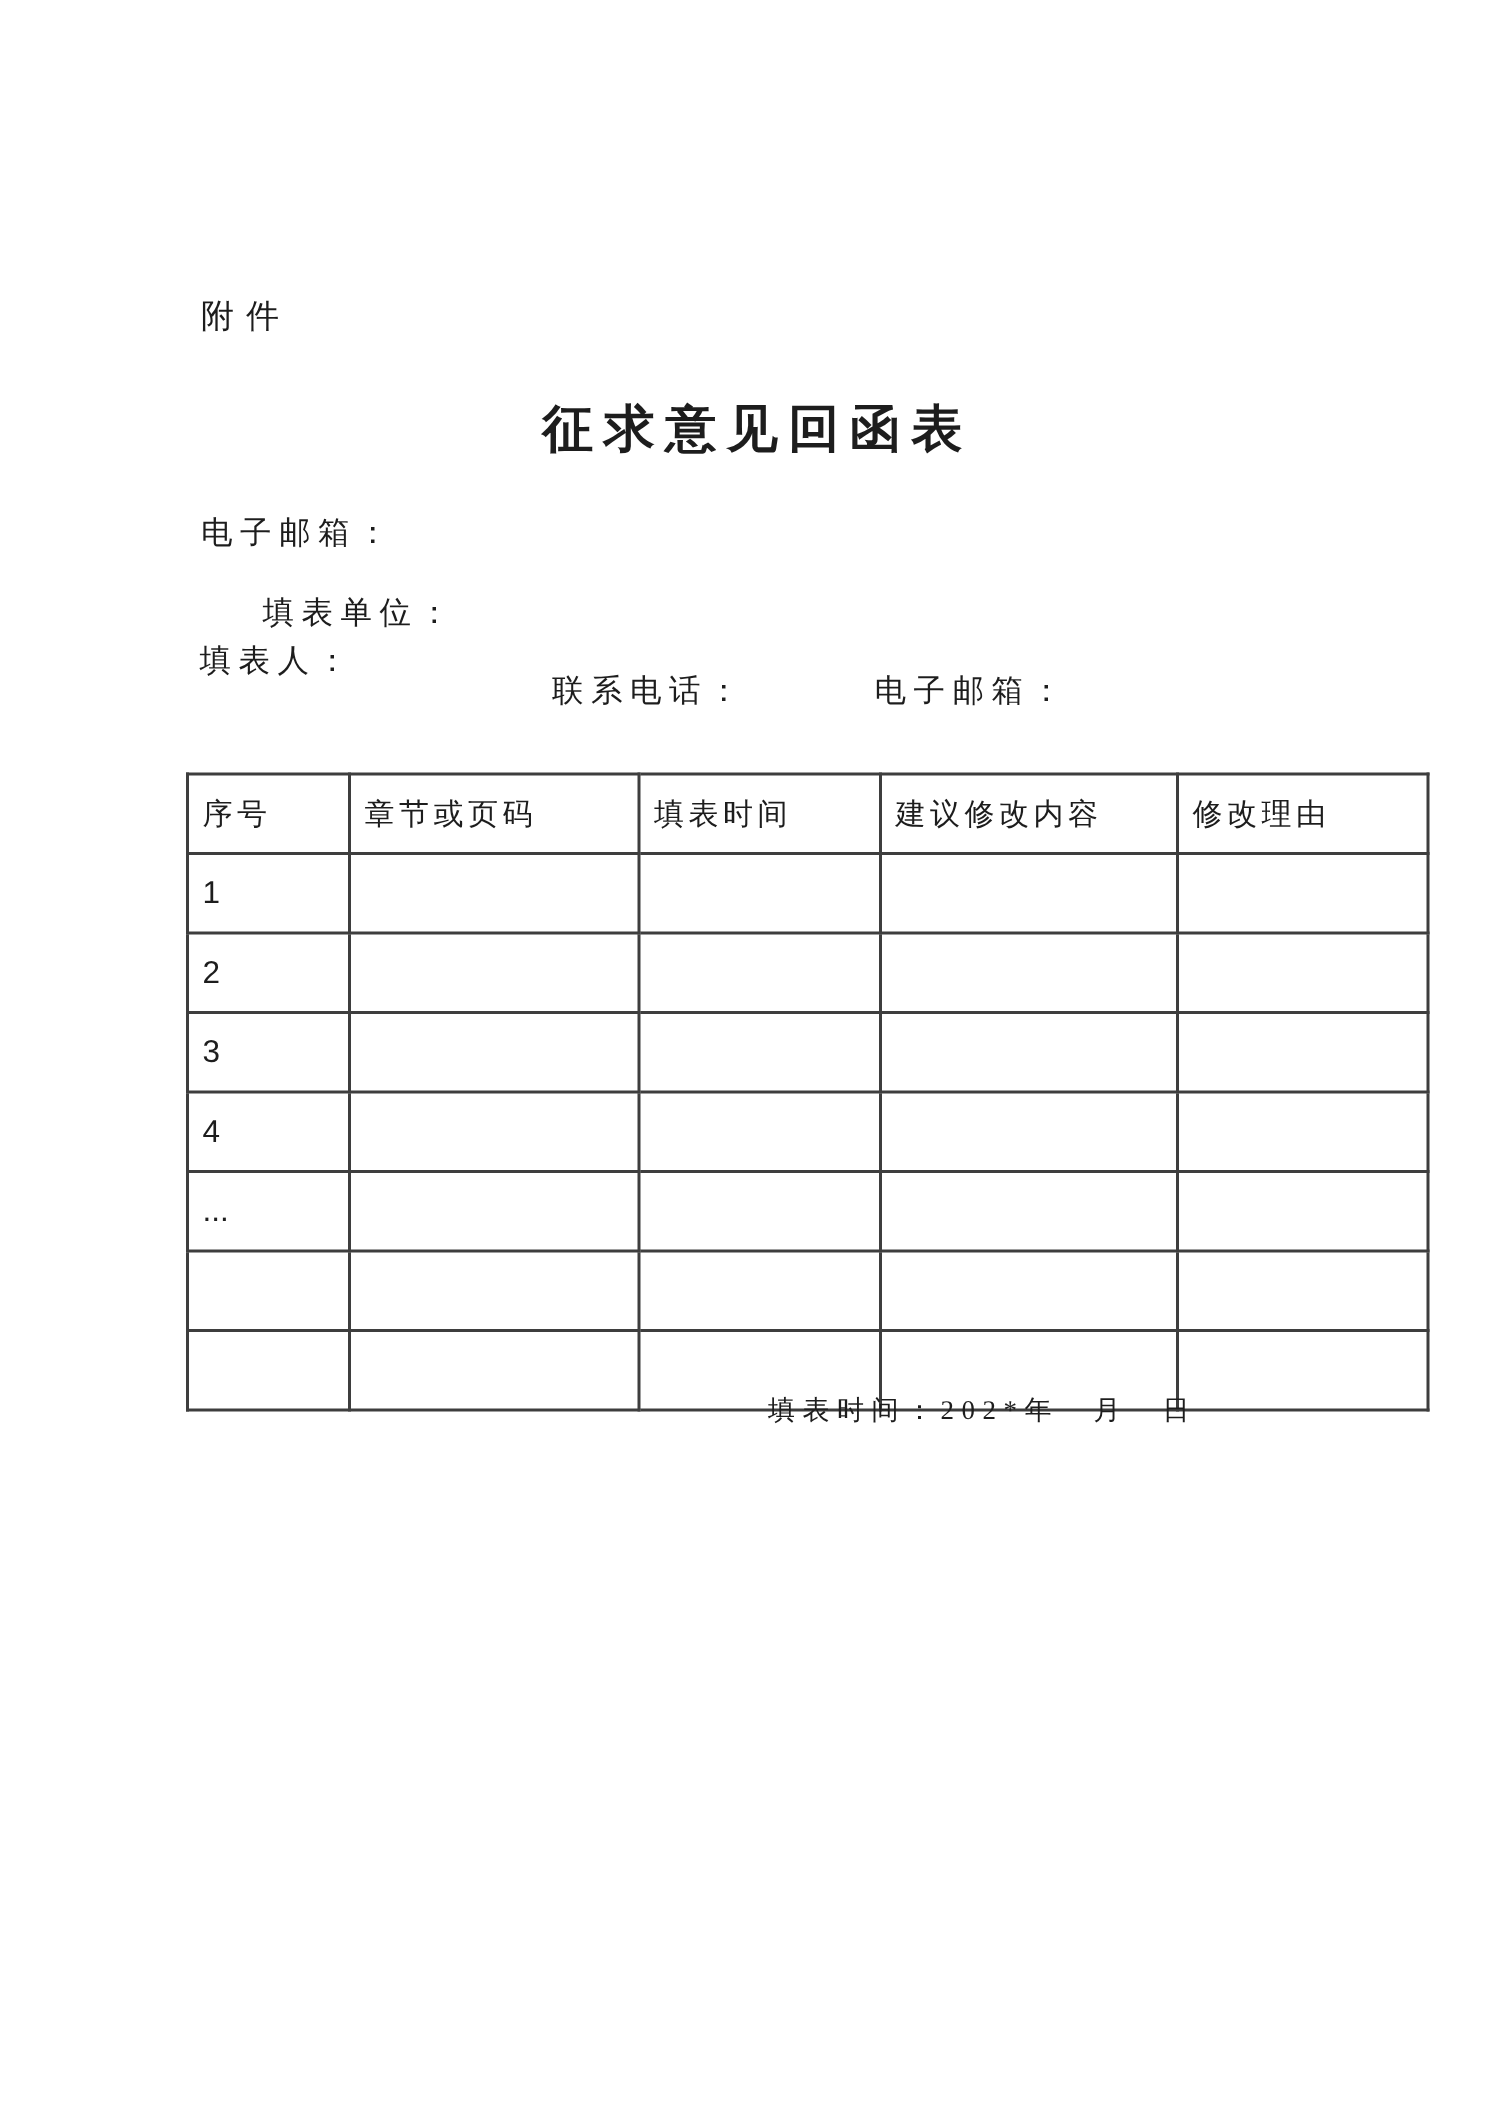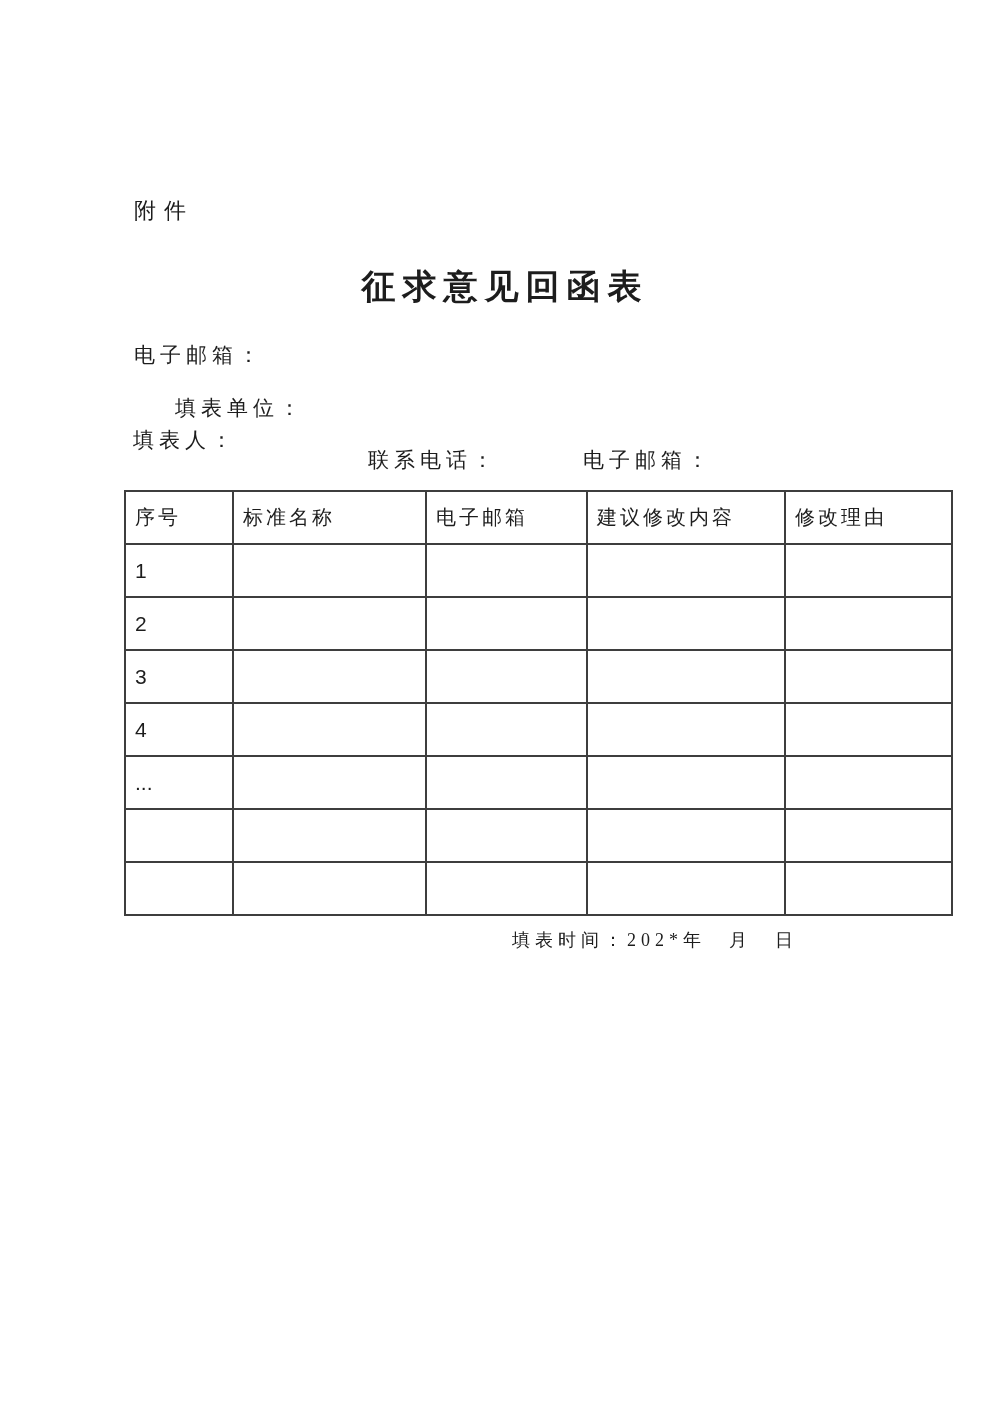--- a/index.html
+++ b/index.html
@@ -46,21 +46,21 @@
   }
   .f-standard { left: 134px; top: 343px; }
   .f-unit     { left: 134px; top: 396px; margin-left: 41px; }
   .f-person   { left: 133px; top: 428px; }
   .f-phone    { left: 368px; top: 448px; }
   .f-email    { left: 583px; top: 448px; }
 
   .comment-table {
     position: absolute;
     left: 124px;
-    top: 490px;
+    top: 515px;
     width: 764px;
     border-collapse: collapse;
     table-layout: fixed;
   }
   .comment-table th,
   .comment-table td {
     border: 2px solid #3e3e3e;
     padding: 0 4px 0 9px;
     vertical-align: middle;
     text-align: left;
@@ -118,22 +118,22 @@
   <div class="field f-person">填表人：</div>
 
   <div class="field f-phone">联系电话：</div>
 
   <div class="field f-email">电子邮箱：</div>
 
   <table class="comment-table">
     <thead>
       <tr>
         <th class="col-seq">序号</th>
-        <th class="col-chap">标准名称</th>
-        <th class="col-orig">电子邮箱</th>
+        <th class="col-chap">章节或页码</th>
+        <th class="col-orig">填表时间</th>
         <th class="col-sugg">建议修改内容</th>
         <th class="col-reason">修改理由</th>
       </tr>
     </thead>
     <tbody>
       <tr>
         <td>1</td>
         <td></td>
         <td></td>
         <td></td>

